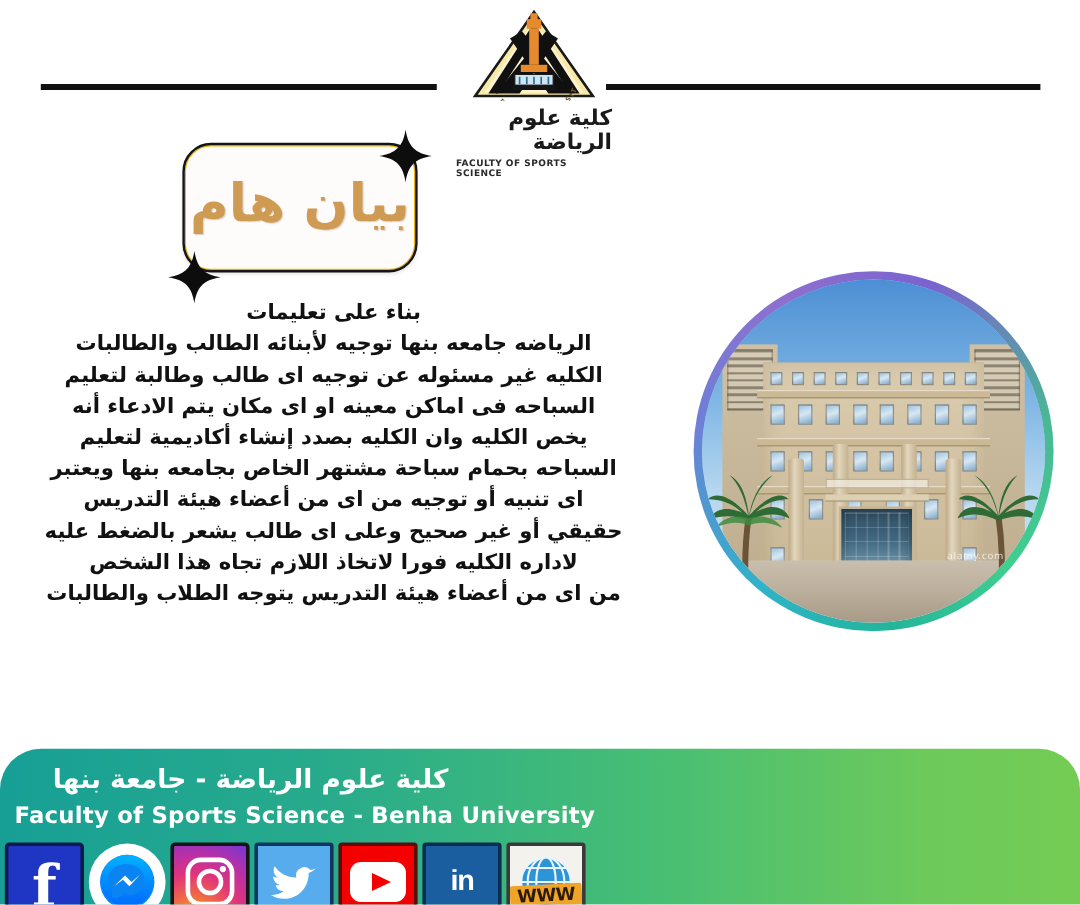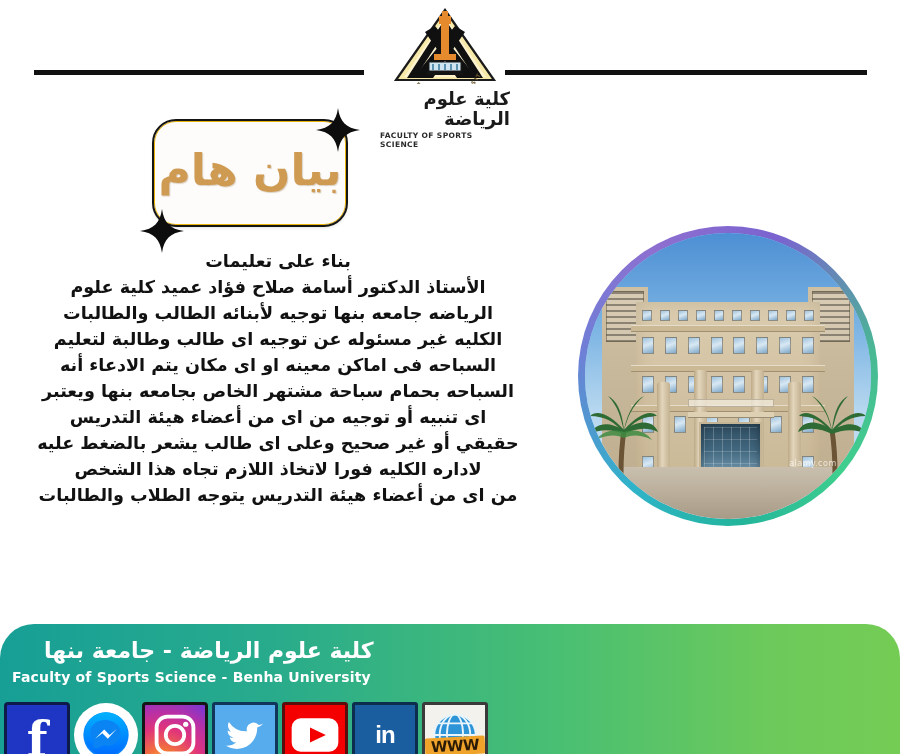--- a/index.html
+++ b/index.html
@@ -350,21 +350,21 @@
     font-size: 22px;
     font-weight: bold;
     color: #ffffff;
     letter-spacing: 0px;
   }
 
   .footer-en {
     position: absolute;
     left: 12px;
     top: 45px;
-    font-size: 14px;
+    font-size: 19px;
     font-weight: bold;
     color: #ffffff;
     letter-spacing: .2px;
   }
 
   .social {
     position: absolute;
     left: 4px;
     top: 78px;
     display: flex;
@@ -510,24 +510,24 @@
     </span>
     <span class="sparkle sparkle-bl">
       <svg viewBox="0 0 44 44" width="44" height="44">
         <path d="M22 0 C24 14 30 20 44 22 C30 24 24 30 22 44 C20 30 14 24 0 22 C14 20 20 14 22 0 Z" fill="#0d0d0d"></path>
       </svg>
     </span>
   </div>
 
   <div class="statement">
     <p>بناء على تعليمات</p>
-    <p>الأستاذ الدكتور أسامة صلاح فؤاد عميد كلية علوم</p>
     <p>الرياضه جامعه بنها توجيه لأبنائه  الطالب والطالبات</p>
     <p>الكليه غير مسئوله عن توجيه اى طالب وطالبة لتعليم</p>
     <p>السباحه فى اماكن معينه او اى مكان يتم الادعاء أنه</p>
+    <p>يخص الكليه وان الكليه بصدد إنشاء أكاديمية لتعليم</p>
     <p>السباحه بحمام سباحة مشتهر الخاص بجامعه بنها ويعتبر</p>
     <p>اى تنبيه أو توجيه من اى من أعضاء هيئة التدريس</p>
     <p>حقيقي أو غير صحيح وعلى اى طالب يشعر بالضغط عليه</p>
     <p>لاداره الكليه فورا لاتخاذ  اللازم تجاه هذا الشخص</p>
     <p>من اى من أعضاء هيئة التدريس يتوجه الطلاب والطالبات</p>
   </div>
 
   <div class="photo-ring">
     <div class="photo">
       <div class="sky"></div>

